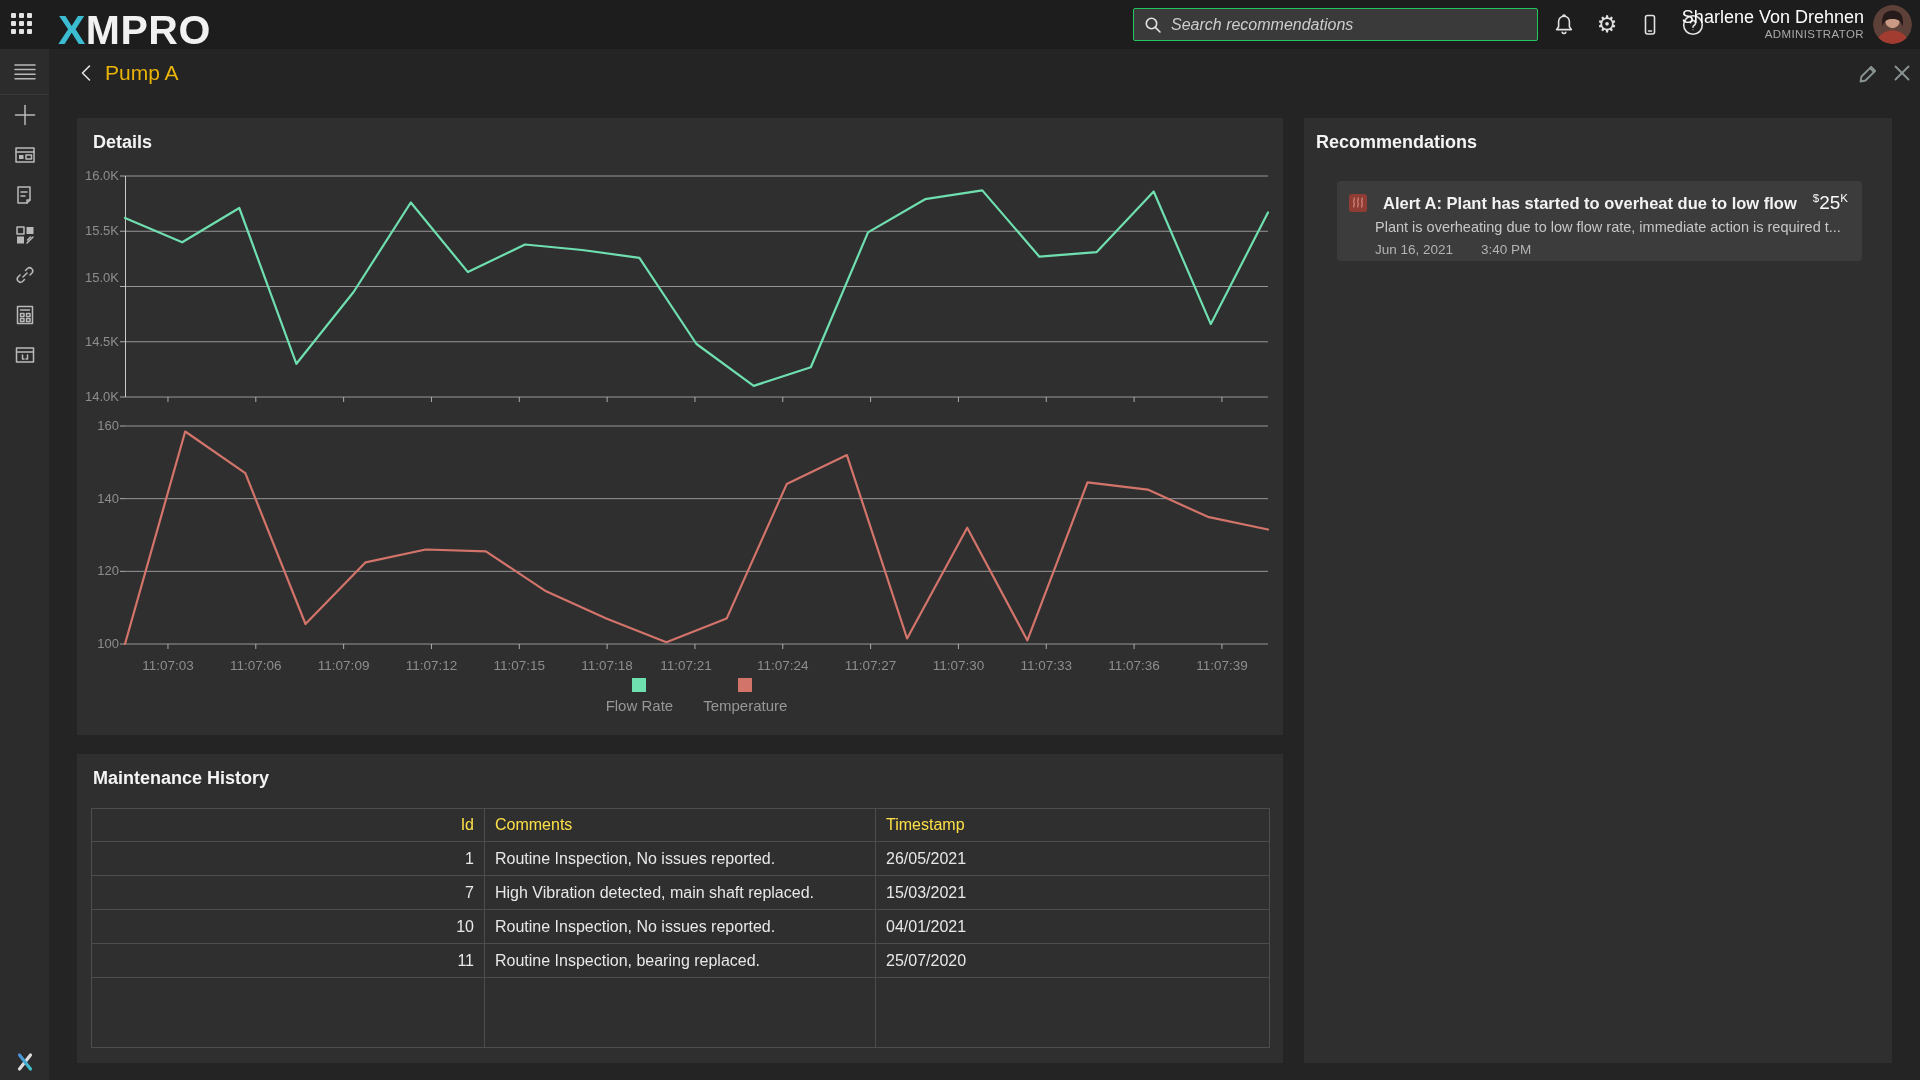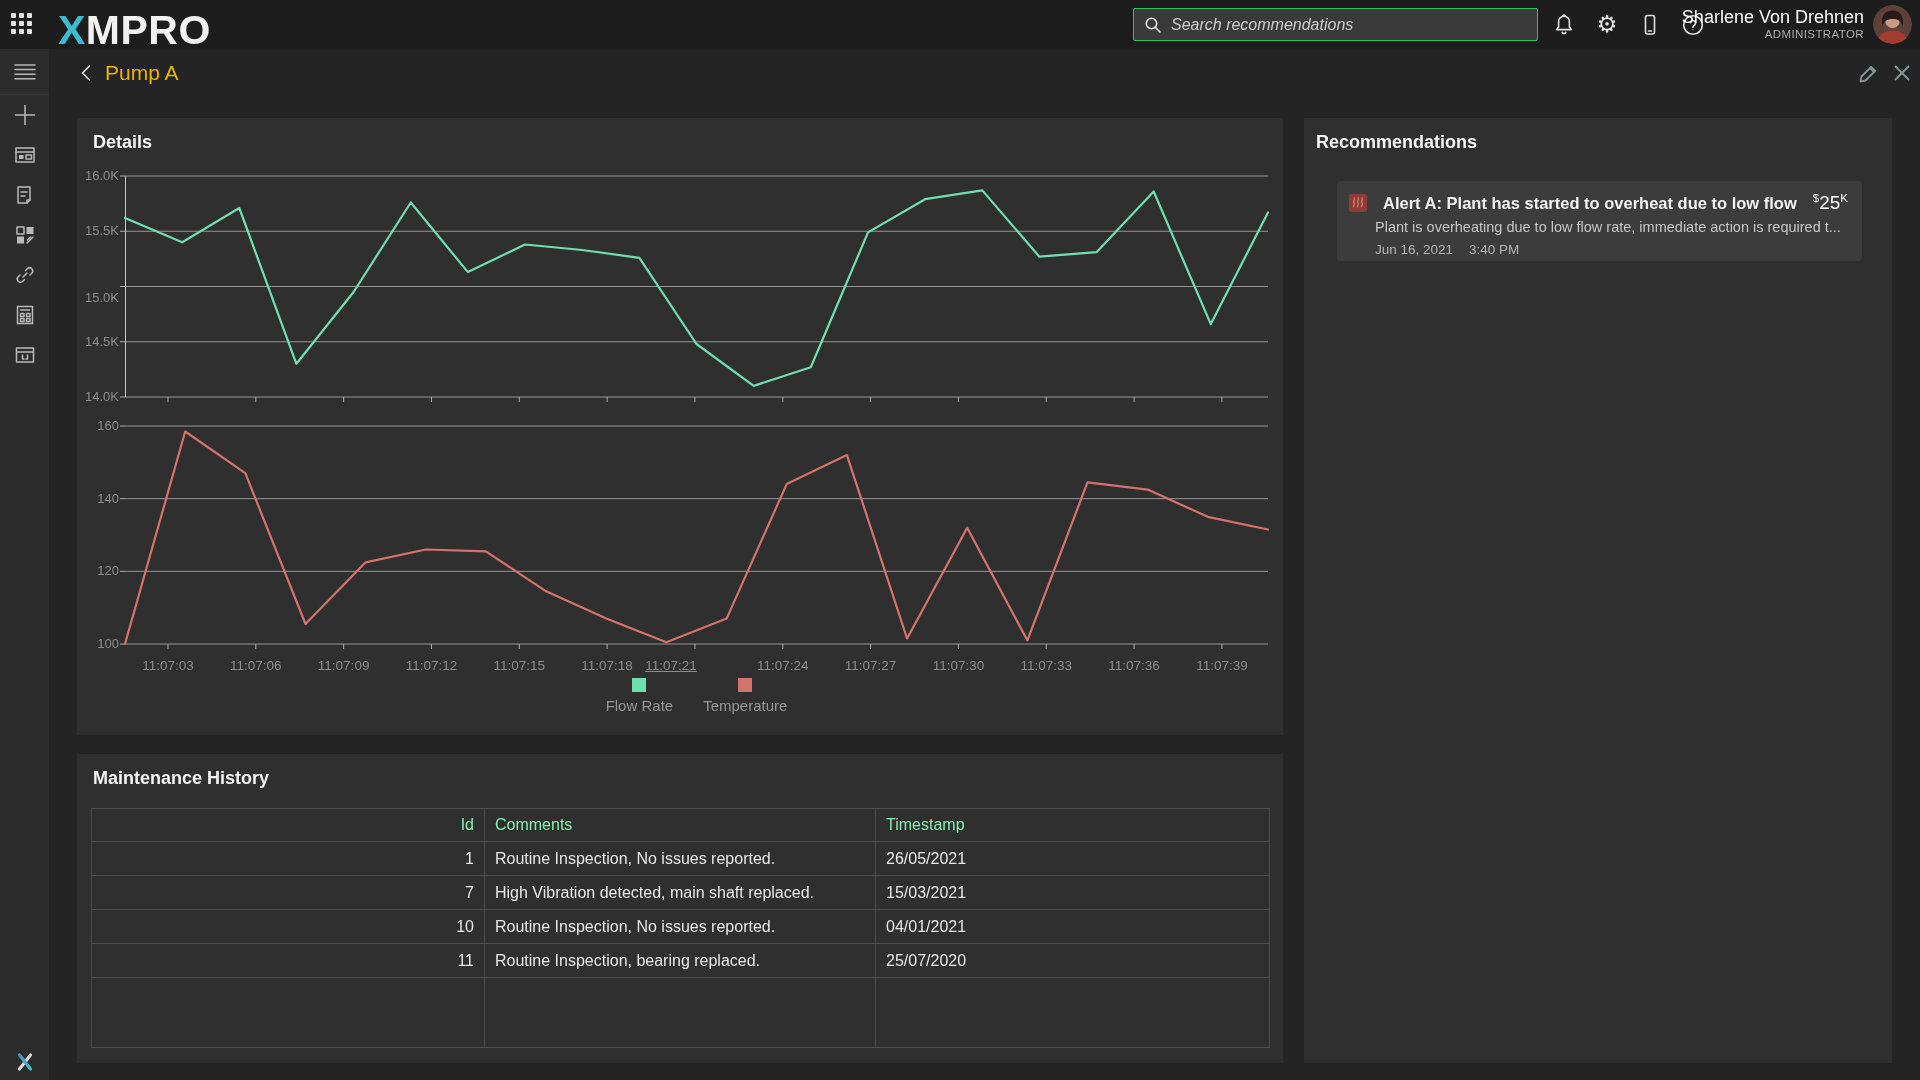--- a/index.html
+++ b/index.html
@@ -64,26 +64,26 @@
   .legend-label { font-size:15px; color:#979797; }
 
   
   .reco-card { position:absolute; left:33px; top:63px; width:525px; height:80px; background:#3c3c3c;
                border-radius:4px; padding:11px 14px 0 12px; cursor:pointer; }
   .reco-title-row { display:flex; align-items:center; gap:16px; }
   .reco-title { font-size:16.5px; font-weight:bold; color:#f2f2f2; flex:1; white-space:nowrap; }
   .reco-value { font-size:19px; color:#fafafa; white-space:nowrap; }
   .reco-value sup { font-size:11.5px; }
   .reco-desc { margin:5px 0 0 26px; font-size:14.5px; color:#c7c7c7; white-space:nowrap; }
-  .reco-meta { margin:7px 0 0 26px; display:flex; gap:16px; font-size:13.5px; color:#b3b3b3; }
+  .reco-meta { margin:7px 0 0 26px; display:flex; gap:28px; font-size:13.5px; color:#b3b3b3; }
 
   
   .maint-table { position:absolute; left:14px; top:54px; width:1178px; border-collapse:collapse;
                  border:1px solid #4d4d4d; table-layout:fixed; }
-  .maint-table th { height:33px; font-size:16px; font-weight:normal; color:#86efac; border:1px solid #4d4d4d;
+  .maint-table th { height:33px; font-size:16px; font-weight:normal; color:#fde047; border:1px solid #4d4d4d;
                     border-top:none; text-align:left; padding:0 10px; }
   .maint-table th.col-id { text-align:right; }
   .maint-table td { height:34px; font-size:16px; color:#e8e8e8; border:1px solid #4d4d4d; padding:0 10px; }
   .maint-table td.cell-id { text-align:right; }
   .maint-table tr.empty-row td { height:70px; }
   .maint-table tr { background:transparent; }
   .icon-stroke { stroke:#e2e2e2; stroke-width:1.6; fill:none; stroke-linecap:round; stroke-linejoin:round; }
   .side-stroke { stroke:#b9b9b9; stroke-width:1.5; fill:none; stroke-linecap:round; stroke-linejoin:round; }
   .gray-stroke { stroke:#8b9494; stroke-width:1.8; fill:none; stroke-linecap:round; stroke-linejoin:round; }
 </style>
@@ -317,34 +317,34 @@
       <div class="legend-swatch" style="background: rgb(111, 223, 176);"></div>
       <div class="legend-label">Flow Rate</div>
     </div>
     <div class="legend-item">
       <div class="legend-swatch" style="background: rgb(211, 116, 107);"></div>
       <div class="legend-label">Temperature</div>
     </div>
   </div>
 <span class="ylabel" style="top: 50px;">16.0K</span>
     <span class="ylabel" style="top: 105.25px;">15.5K</span>
-    <span class="ylabel" style="top: 172px;">15.0K</span>
+    <span class="ylabel" style="top: 152px;">15.0K</span>
     <span class="ylabel" style="top: 215.75px;">14.5K</span>
     <span class="ylabel" style="top: 271px;">14.0K</span>
     <span class="ylabel" style="top: 300px;">160</span>
     <span class="ylabel" style="top: 372.667px;">140</span>
     <span class="ylabel" style="top: 445.333px;">120</span>
     <span class="ylabel" style="top: 518px;">100</span>
     <span class="xlabel" style="left: 90.9768px;">11:07:03</span>
     <span class="xlabel" style="left: 178.805px;">11:07:06</span>
     <span class="xlabel" style="left: 266.633px;">11:07:09</span>
     <span class="xlabel" style="left: 354.461px;">11:07:12</span>
     <span class="xlabel" style="left: 442.289px;">11:07:15</span>
     <span class="xlabel" style="left: 530.117px;">11:07:18</span>
-    <span class="xlabel" style="left: 594px; text-decoration: underline;">11:07:21</span>
+    <span class="xlabel" style="left: 609px;">11:07:21</span>
     <span class="xlabel" style="left: 705.774px;">11:07:24</span>
     <span class="xlabel" style="left: 793.602px;">11:07:27</span>
     <span class="xlabel" style="left: 881.43px;">11:07:30</span>
     <span class="xlabel" style="left: 969.258px;">11:07:33</span>
     <span class="xlabel" style="left: 1057.09px;">11:07:36</span>
     <span class="xlabel" style="left: 1144.91px;">11:07:39</span>
   </div>
 
 <div class="panel panel-reco">
   <div class="panel-heading" style="left:12px;">Recommendations</div>

